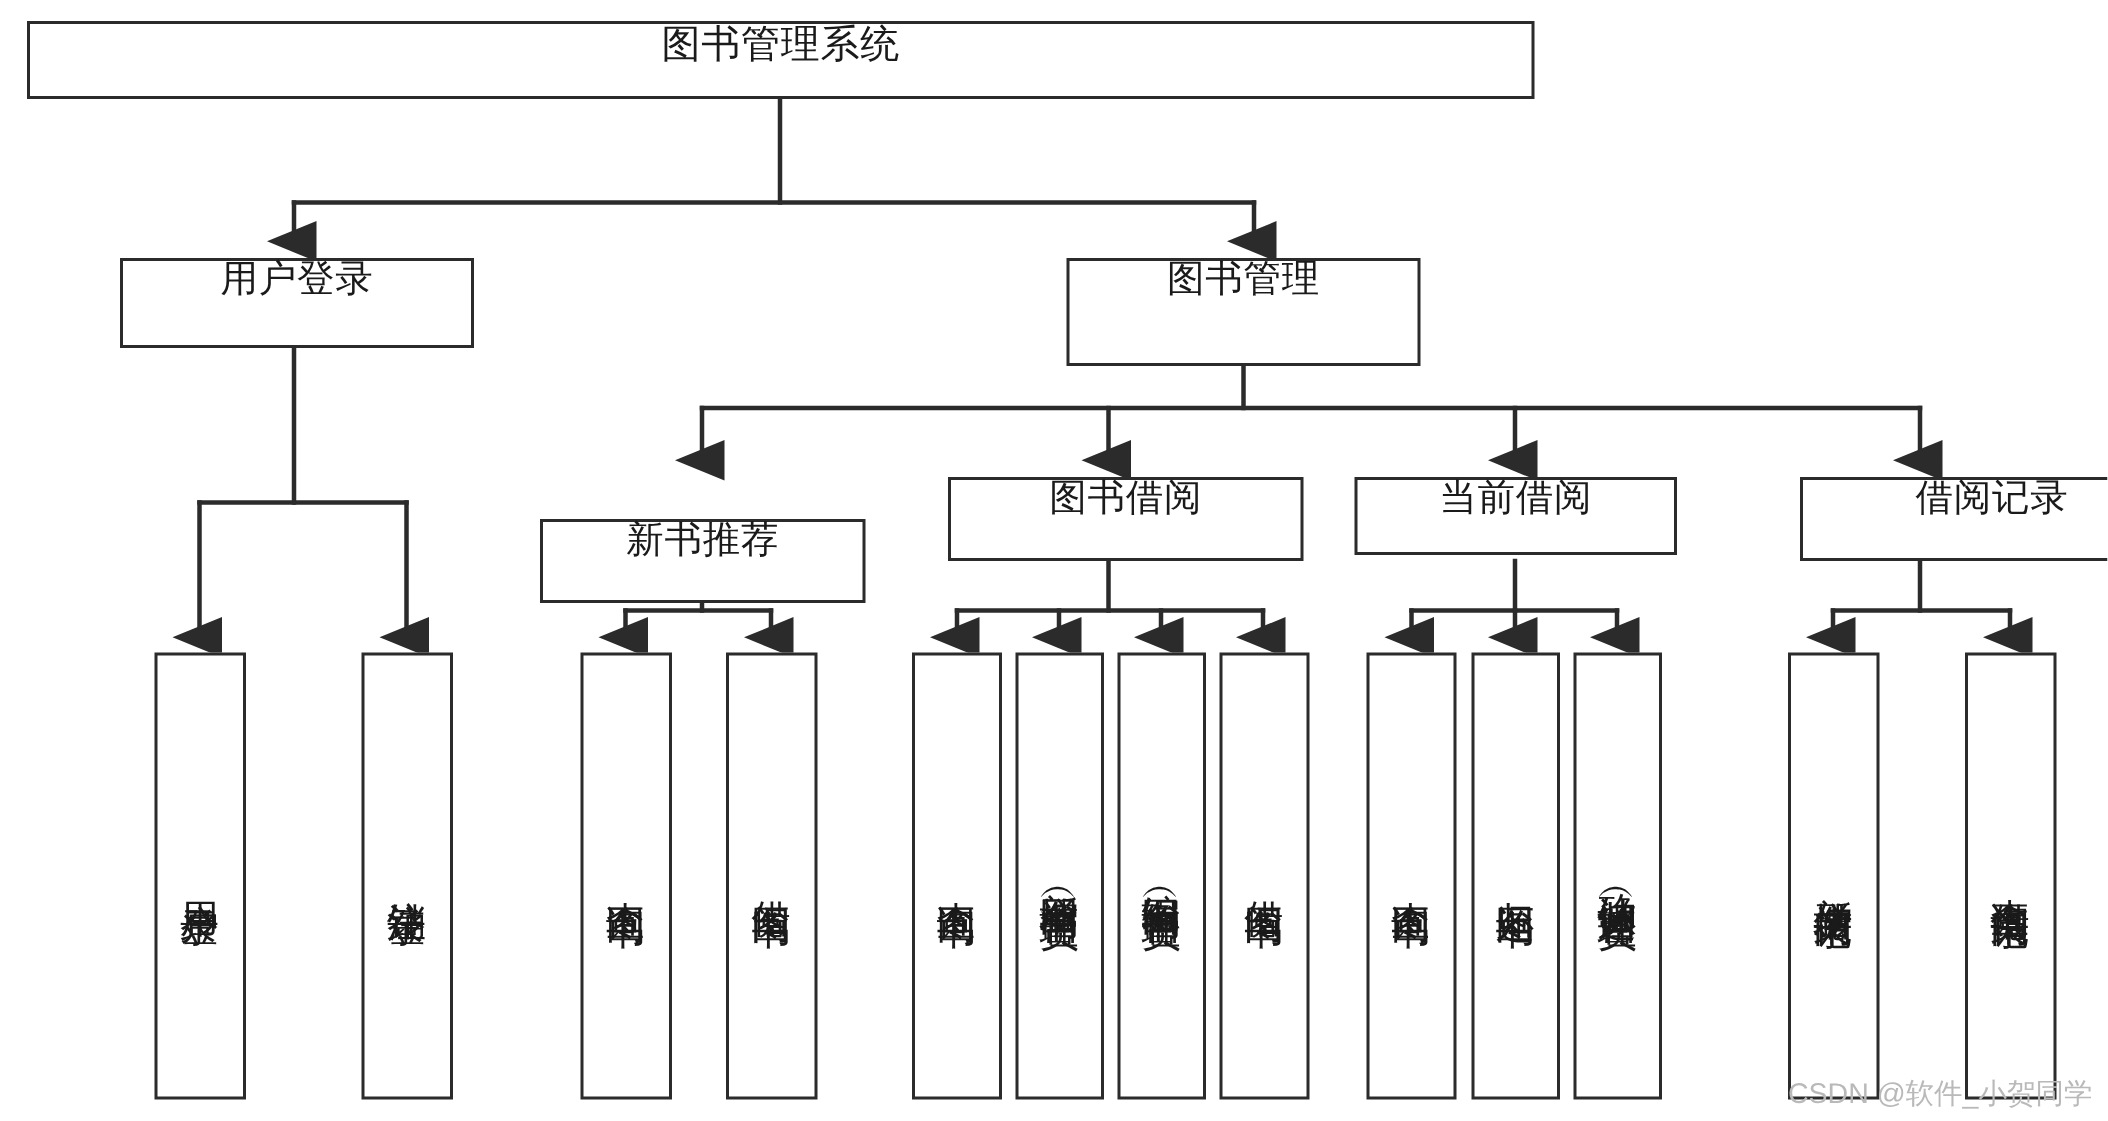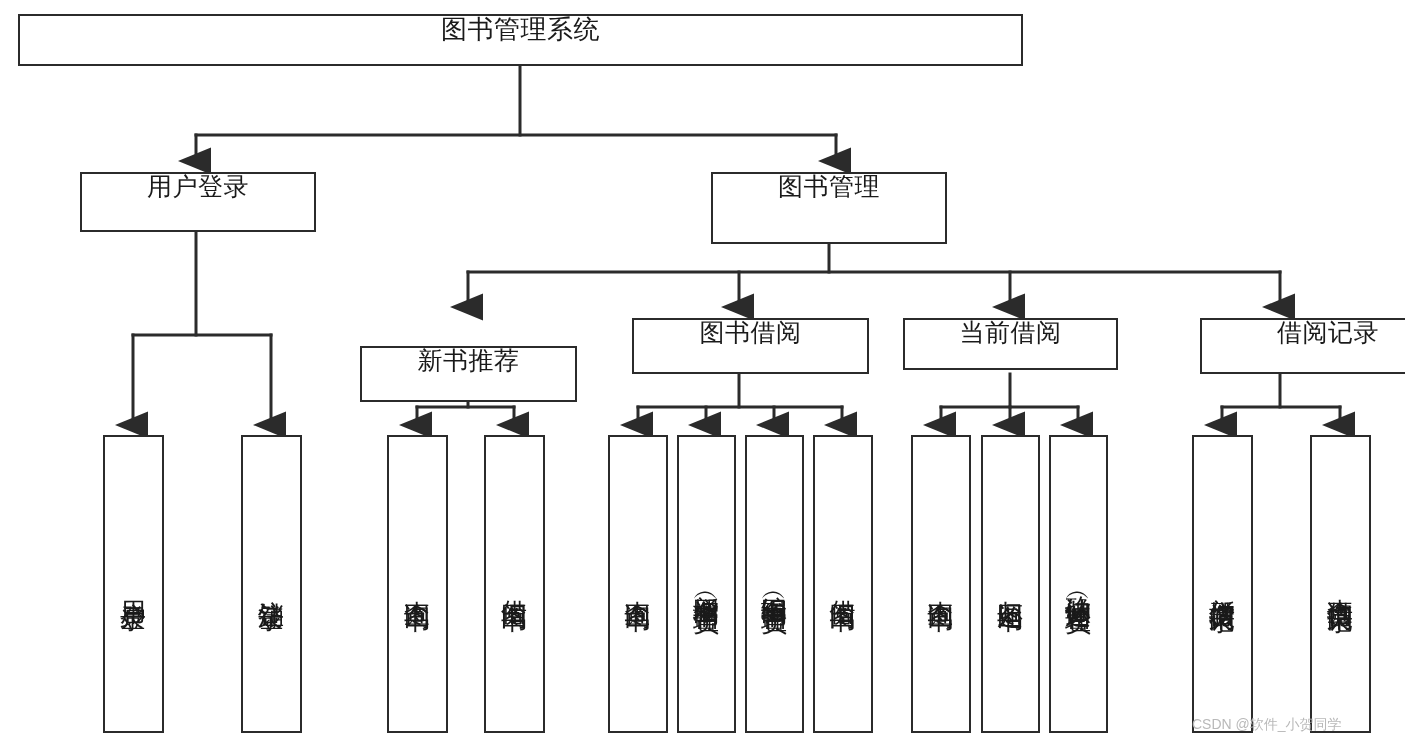--- a/index.html
+++ b/index.html
@@ -59,21 +59,21 @@
     writing-mode: vertical-rl;
     text-orientation: upright;
     font-size: 26px;
     line-height: 1.08;
     letter-spacing: 2px;
     max-height: 268px;
     white-space: nowrap;
   }
   .watermark {
     position: absolute;
-    font-size: 14px;
+    font-size: 19px;
     color: #b9b9b9;
     white-space: nowrap;
     user-select: none;
   }
 </style>
 </head>
 <body>
 
 <div id="canvas">
 

